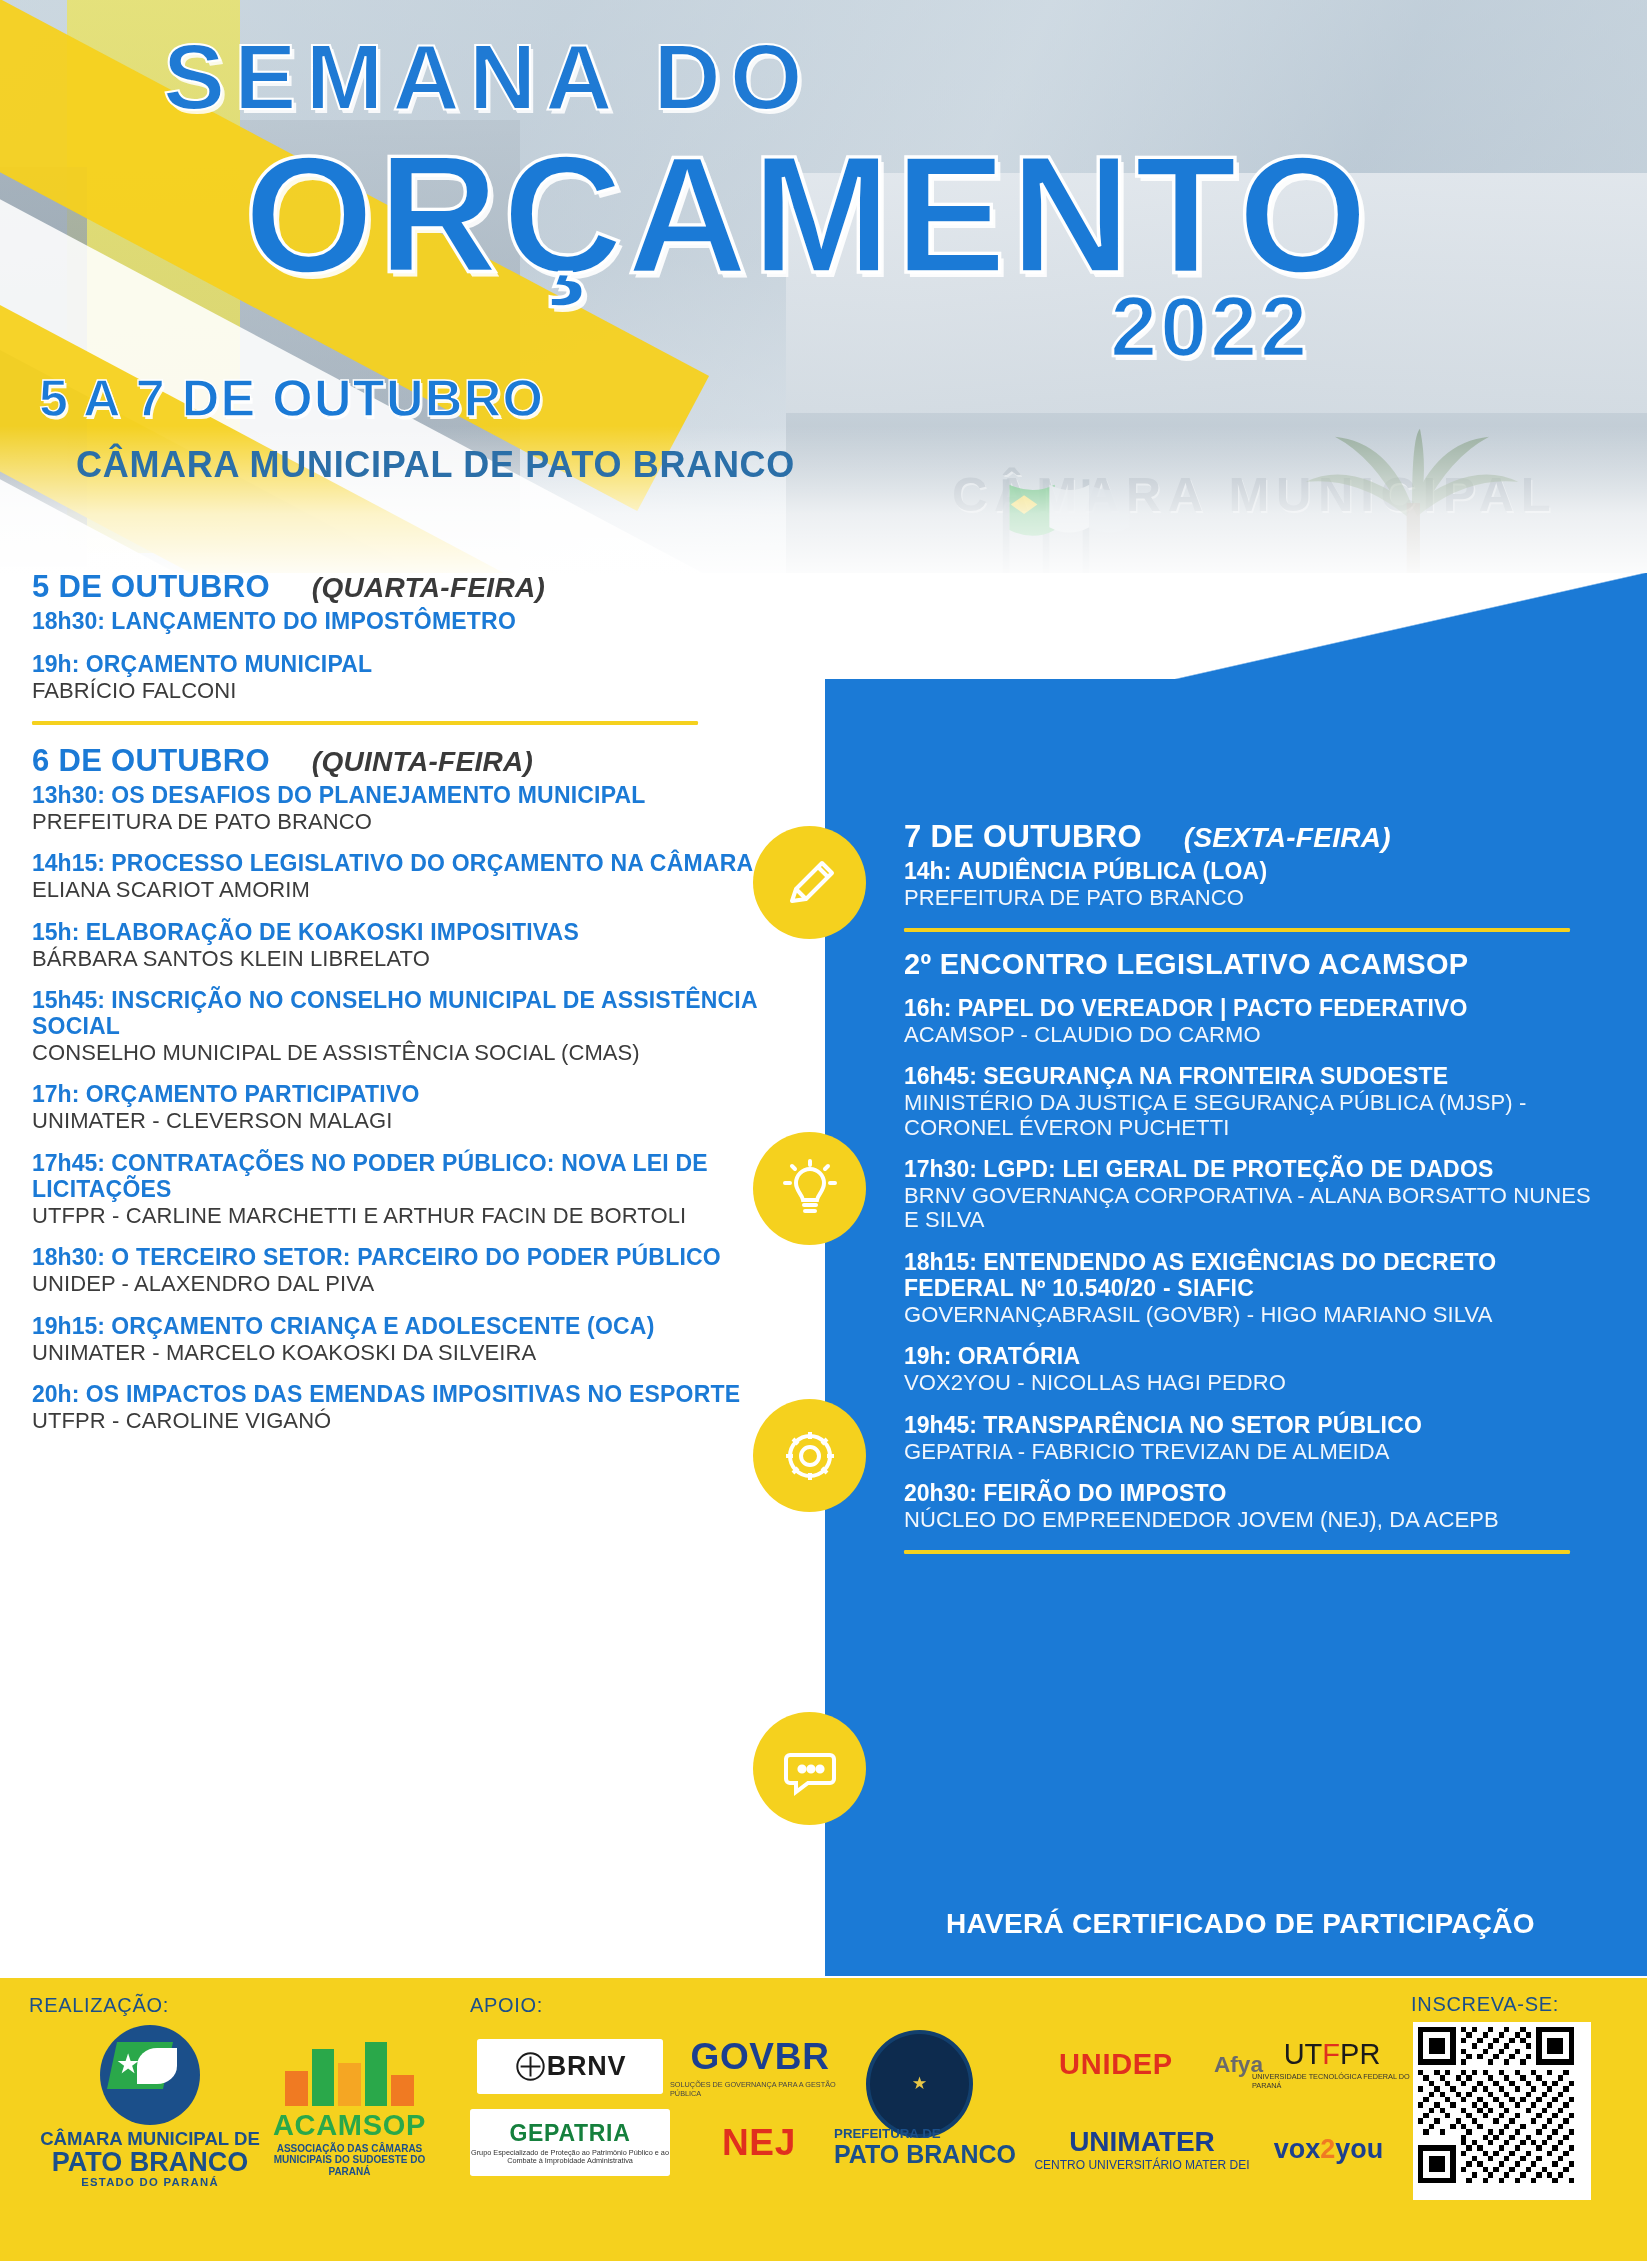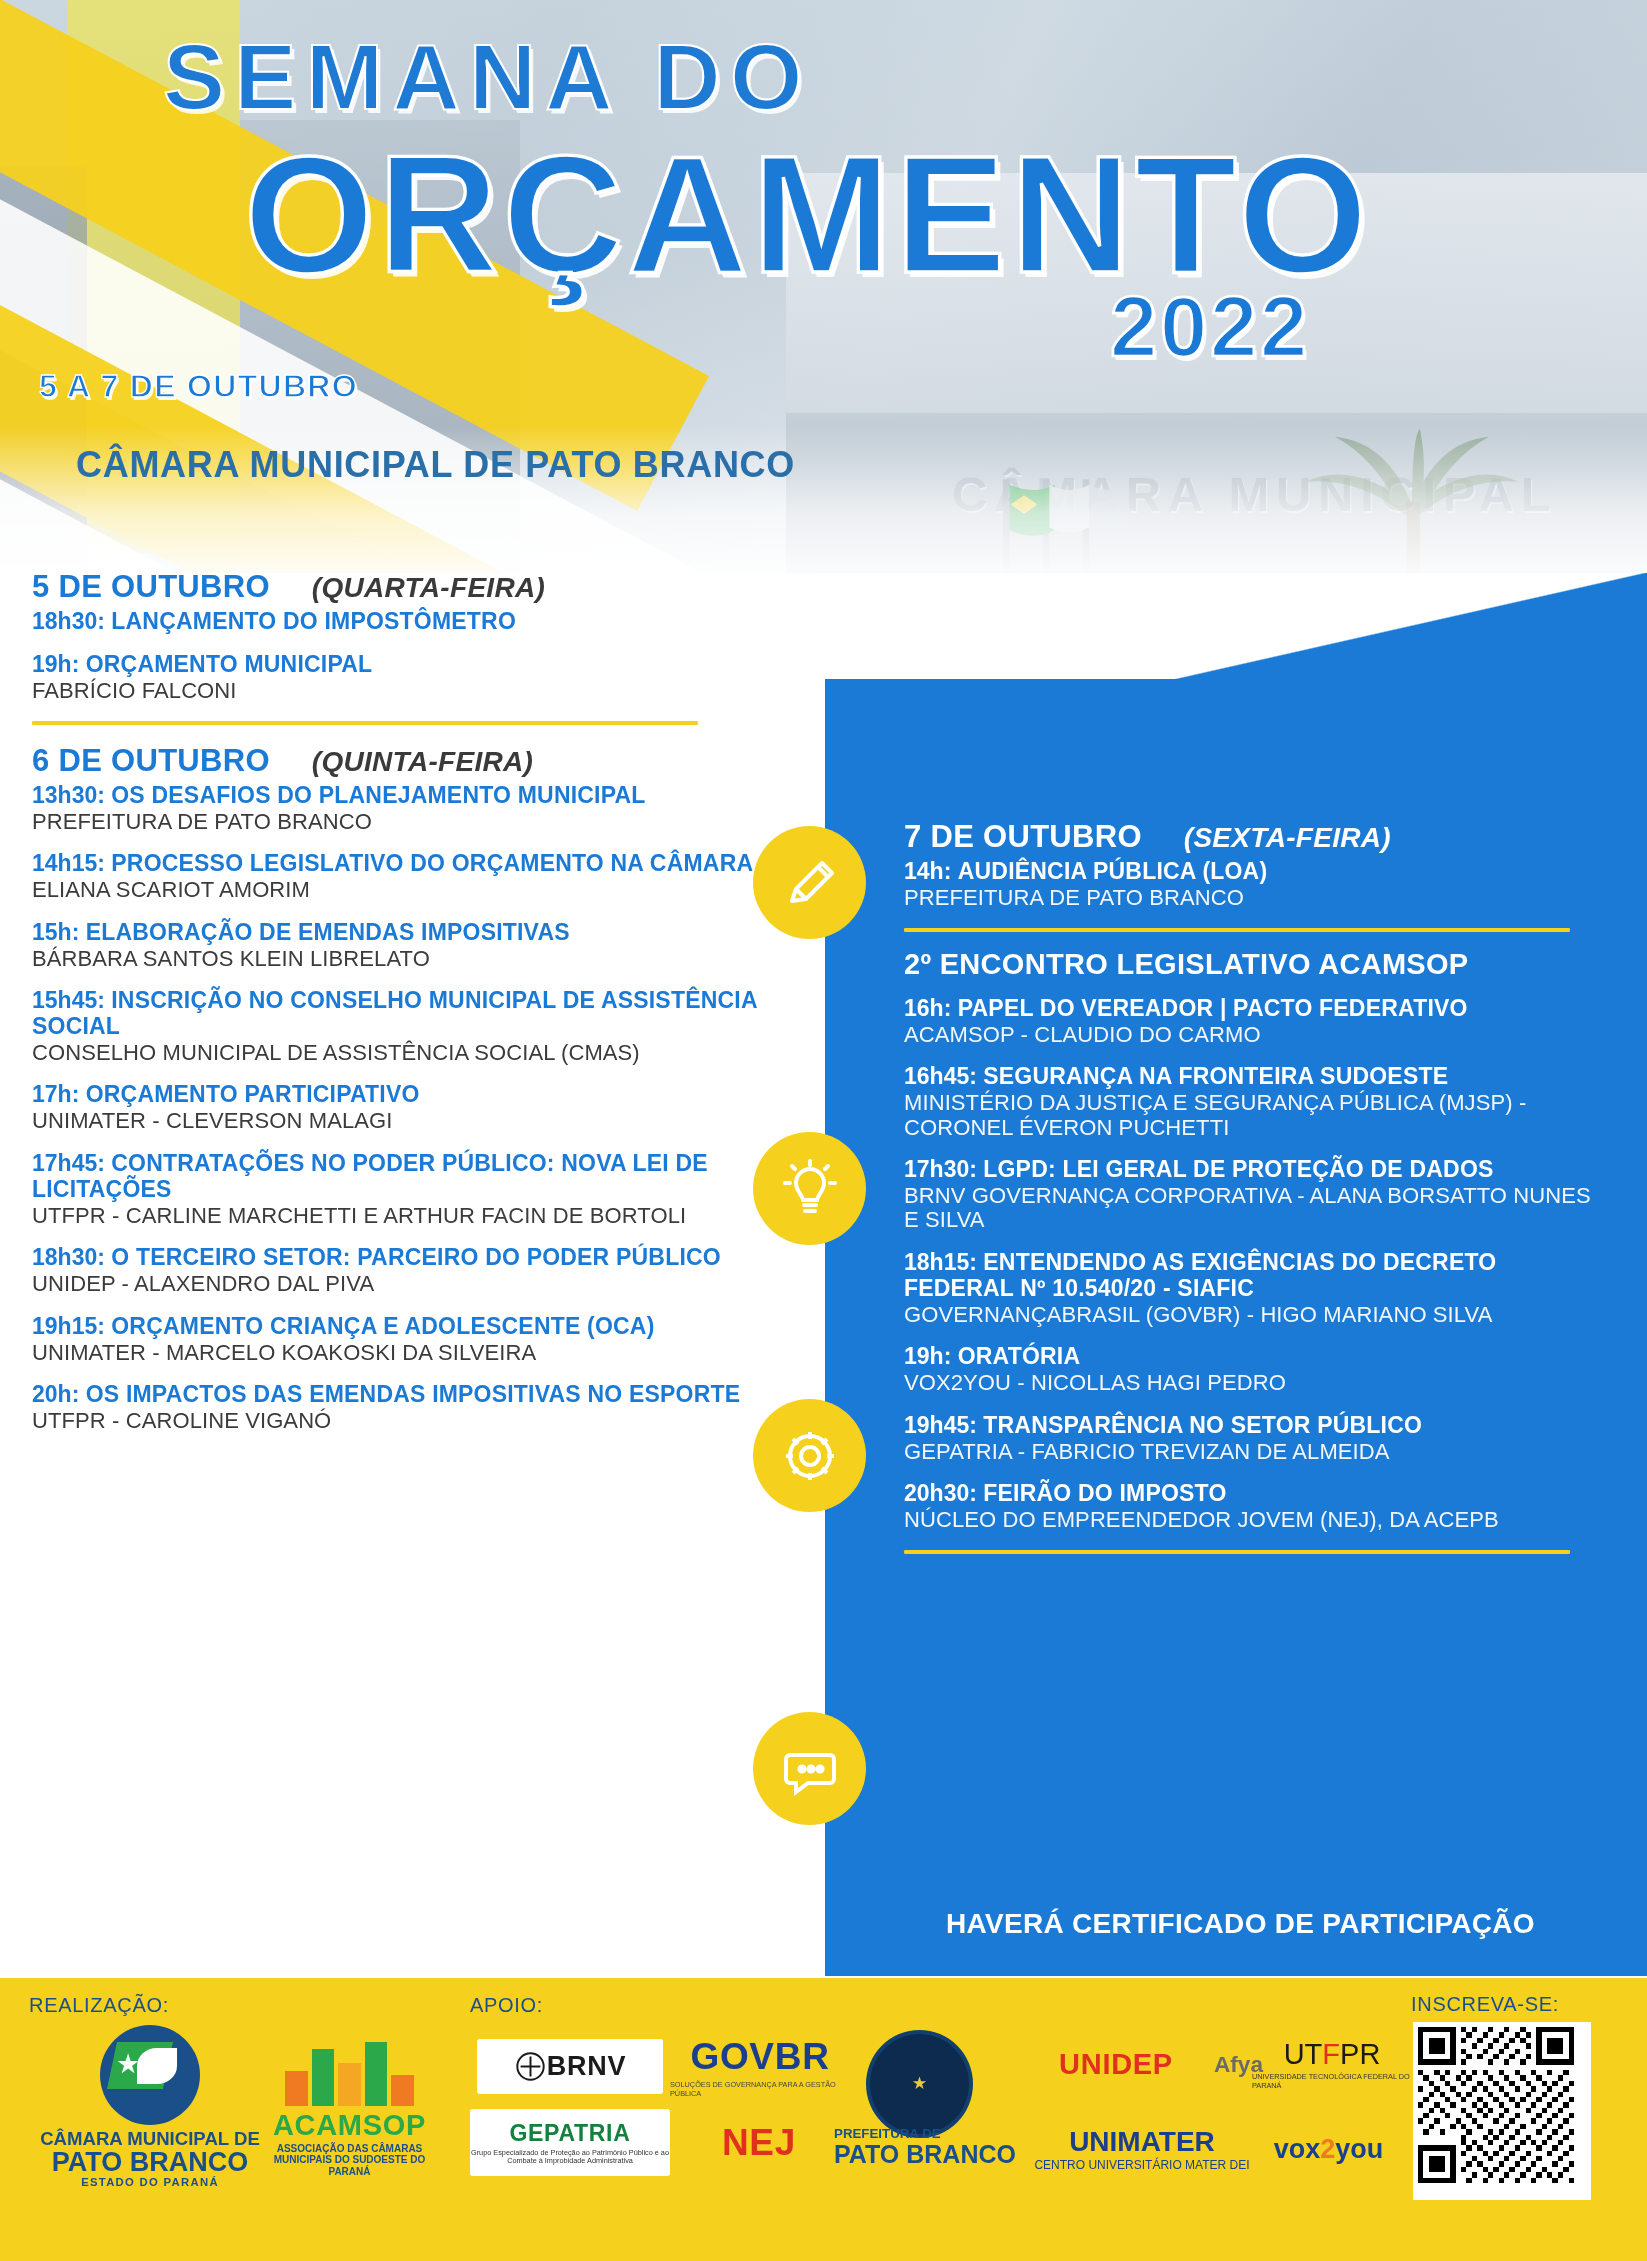--- a/index.html
+++ b/index.html
@@ -73,21 +73,21 @@
     text-shadow:4px 5.3px 0 rgba(255,255,255,.9);
   }
   .t-2022{
     position:absolute;left:1106px;top:266px;
     font-size:85px;font-weight:800;letter-spacing:2.7px;
     color:#1b7ad6;-webkit-text-stroke:2.7px #fff;
     text-shadow:2.7px 4px 0 rgba(255,255,255,.9);
   }
   .t-date{
     position:absolute;left:35px;top:356px;
-    font-size:32px;font-weight:800;letter-spacing:1.3px;color:#1b7ad6;
+    font-size:52px;font-weight:800;letter-spacing:1.3px;color:#1b7ad6;
     -webkit-text-stroke:1.3px #ffffff;
     text-shadow:2px 2.7px 0 rgba(255,255,255,.9);
   }
   .t-place{
     position:absolute;left:72px;top:432px;
     font-size:36px;font-weight:800;letter-spacing:0.7px;color:#2b6fa8;
   }
 
   
   .blue-panel{
@@ -285,21 +285,21 @@
     <div class="evt">
       <div class="line">
         <span class="hour">14h15</span><span class="hour">:</span>
         <span class="name">PROCESSO LEGISLATIVO DO ORÇAMENTO NA CÂMARA</span>
         <span class="sub">ELIANA SCARIOT AMORIM</span>
       </div>
     </div>
     <div class="evt">
       <div class="line">
         <span class="hour">15h</span><span class="hour">:</span>
-        <span class="name">ELABORAÇÃO DE EMENDAS IMPOSITIVAS</span>
+        <span class="name">ELABORAÇÃO DE KOAKOSKI IMPOSITIVAS</span>
         <span class="sub">BÁRBARA SANTOS KLEIN LIBRELATO</span>
       </div>
     </div>
     <div class="evt">
       <div class="line">
         <span class="hour">15h45</span><span class="hour">:</span>
         <span class="name">INSCRIÇÃO NO CONSELHO MUNICIPAL DE ASSISTÊNCIA SOCIAL</span>
         <span class="sub">CONSELHO MUNICIPAL DE ASSISTÊNCIA SOCIAL (CMAS)</span>
       </div>
     </div>

